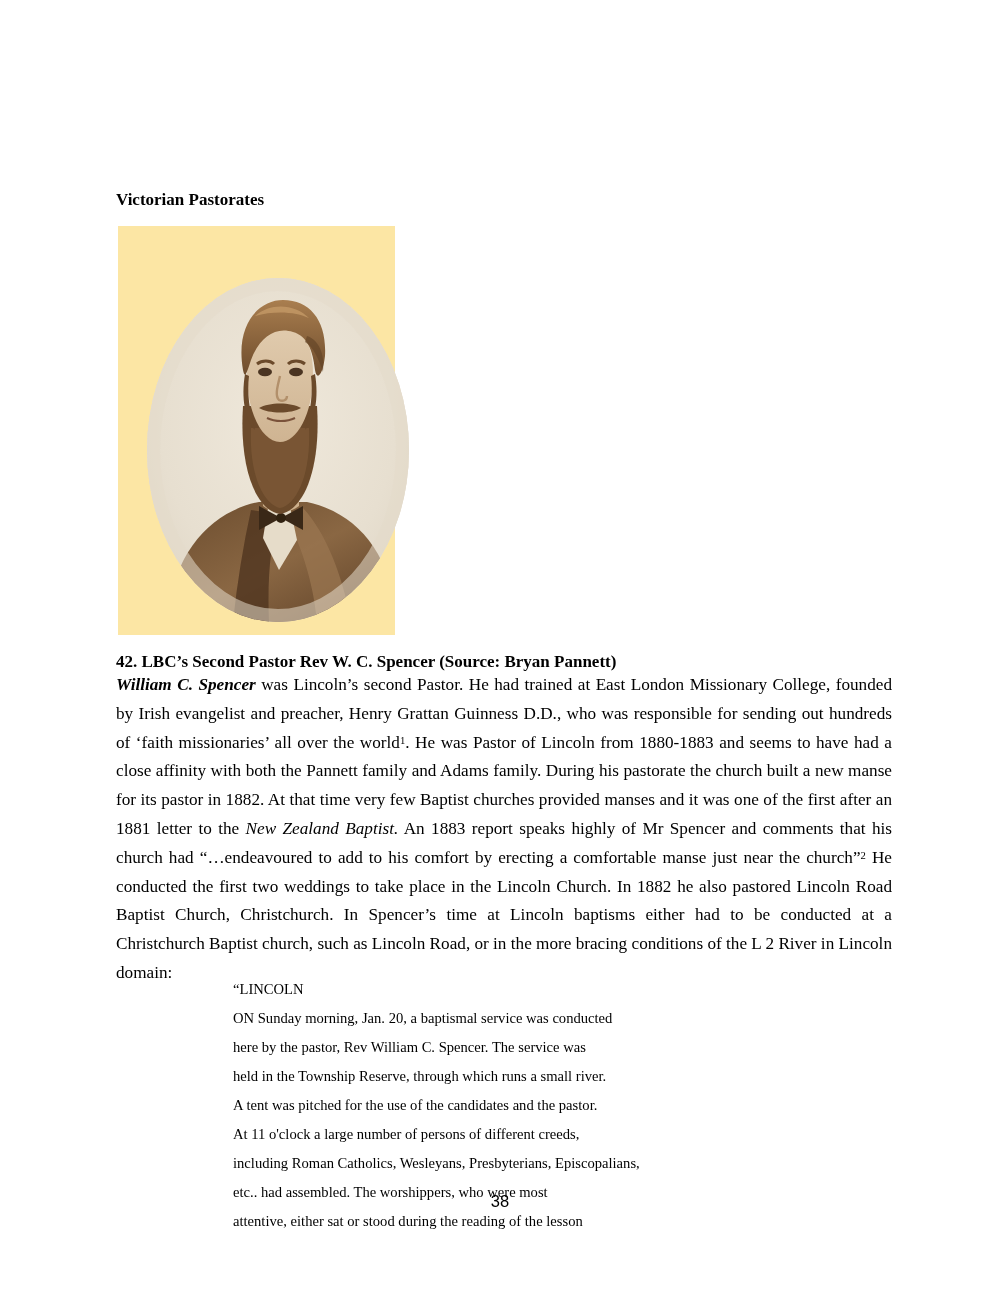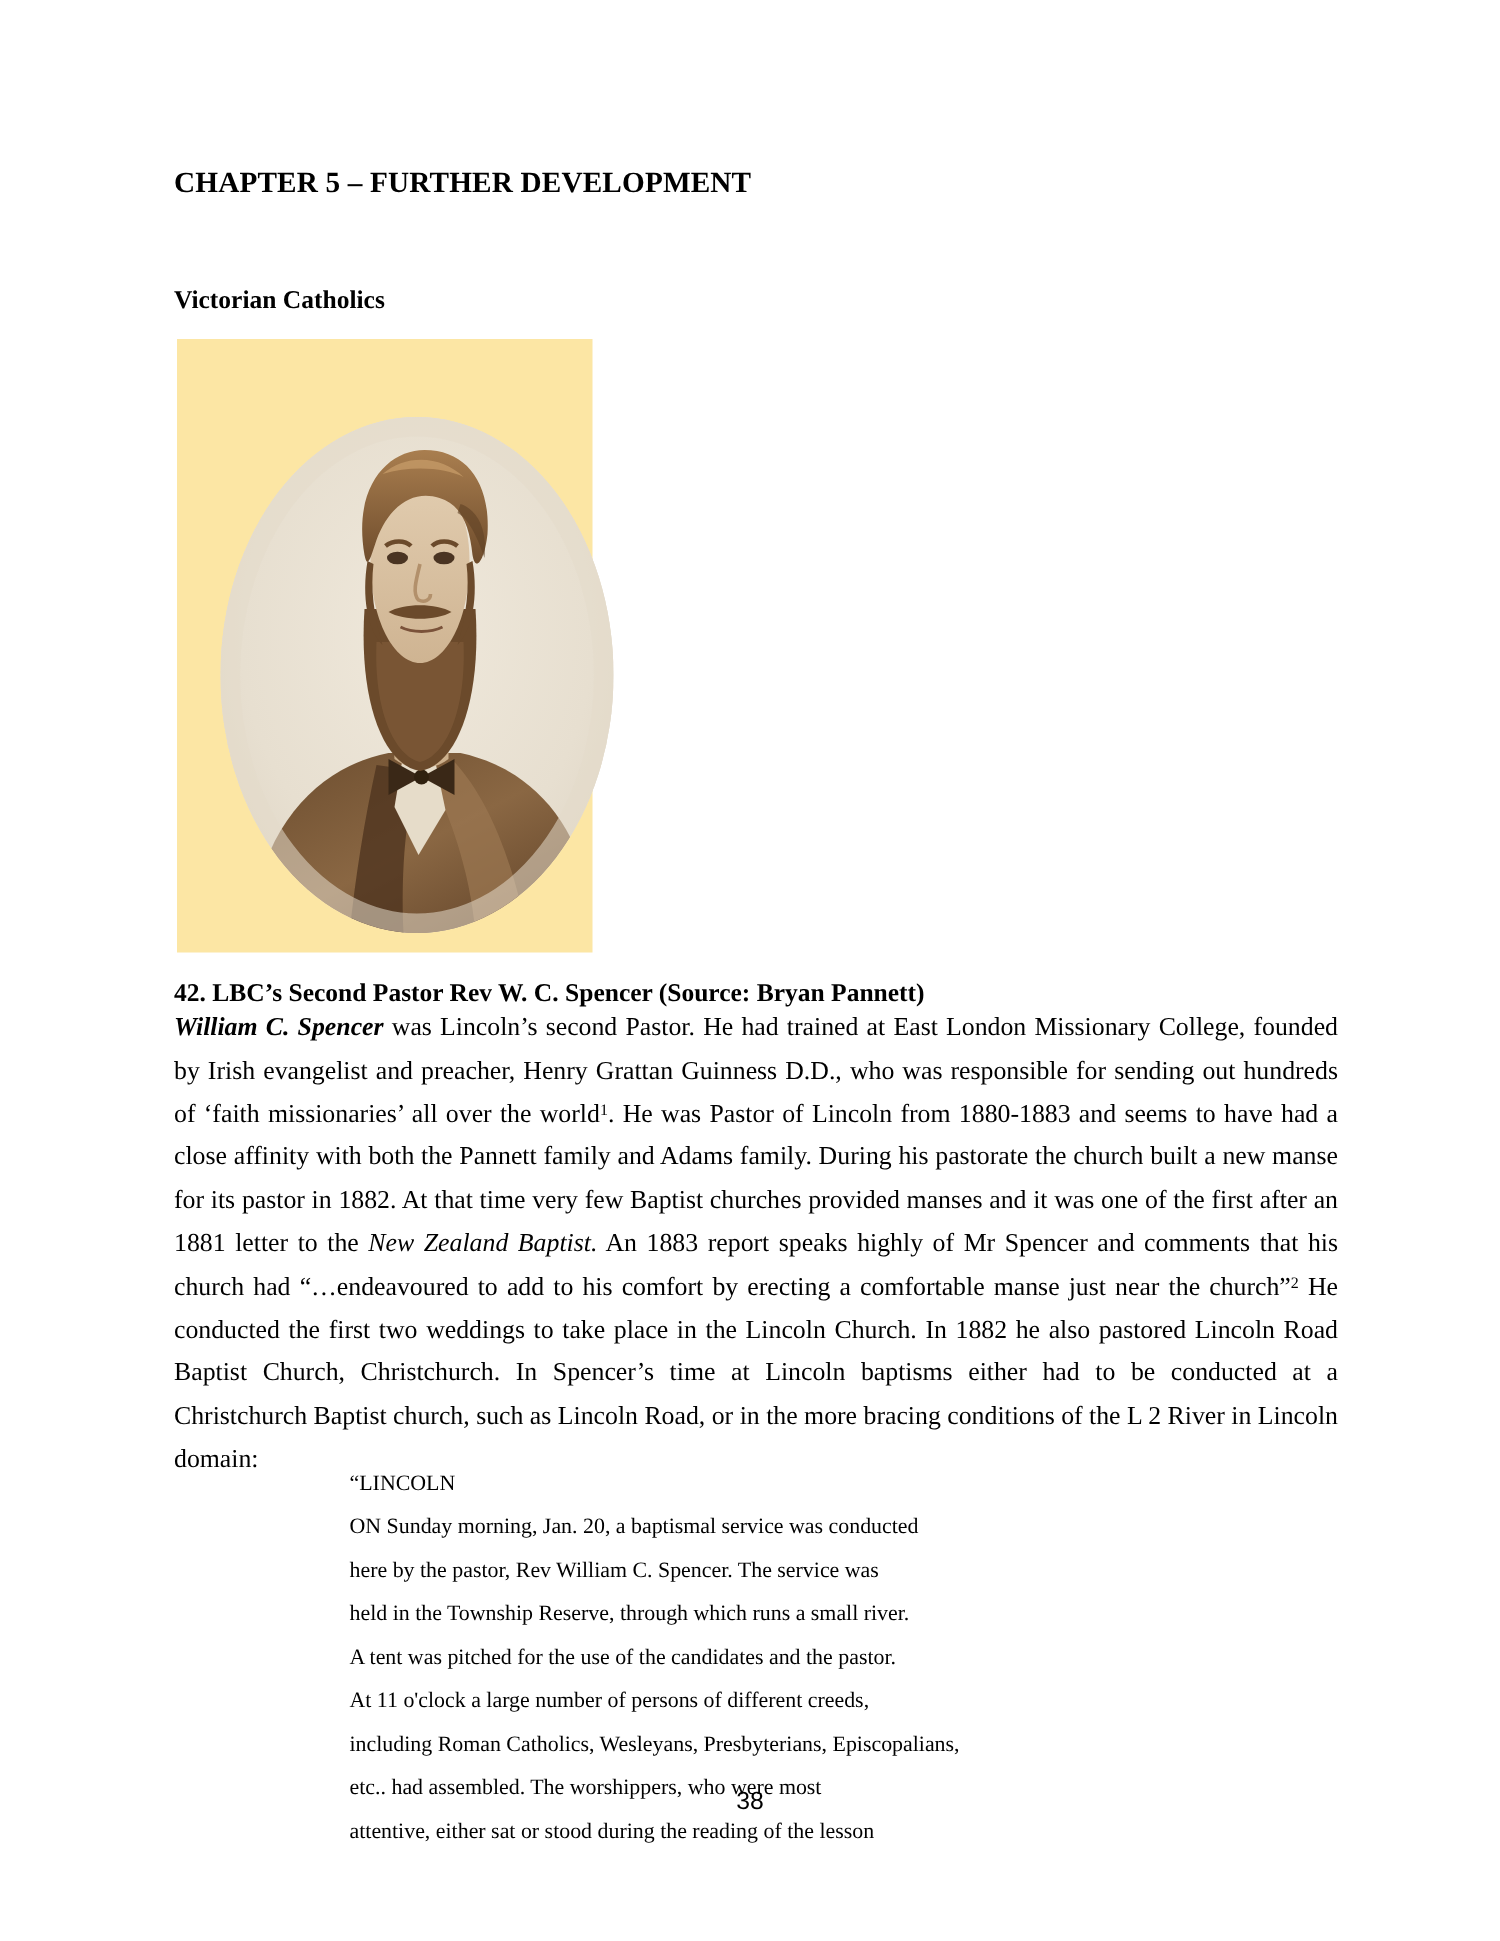--- a/index.html
+++ b/index.html
@@ -121,23 +121,22 @@
     text-align: center;
     font-family: "Liberation Sans", "DejaVu Sans", sans-serif;
     font-size: 16.5px;
   }
 </style>
 </head>
 <body>
 
 <div class="page">
 
-  <div class="chapter-title">CHAPTER 5 – FURTHER DEVELOPMENT</div>
-
-  <div class="section-title">Victorian Catholics</div>
+
+  <div class="section-title">Victorian Pastorates</div>
 
   <div class="figure-block">
     <div class="portrait-frame">
       <svg class="portrait-svg" viewBox="0 0 262 344" preserveAspectRatio="xMidYMid slice">
         <defs>
           <radialGradient id="bg" cx="50%" cy="42%" r="72%">
             <stop offset="0%" stop-color="#efe8db"></stop>
             <stop offset="62%" stop-color="#e7dfd0"></stop>
             <stop offset="100%" stop-color="#ddd3c2"></stop>
           </radialGradient>

